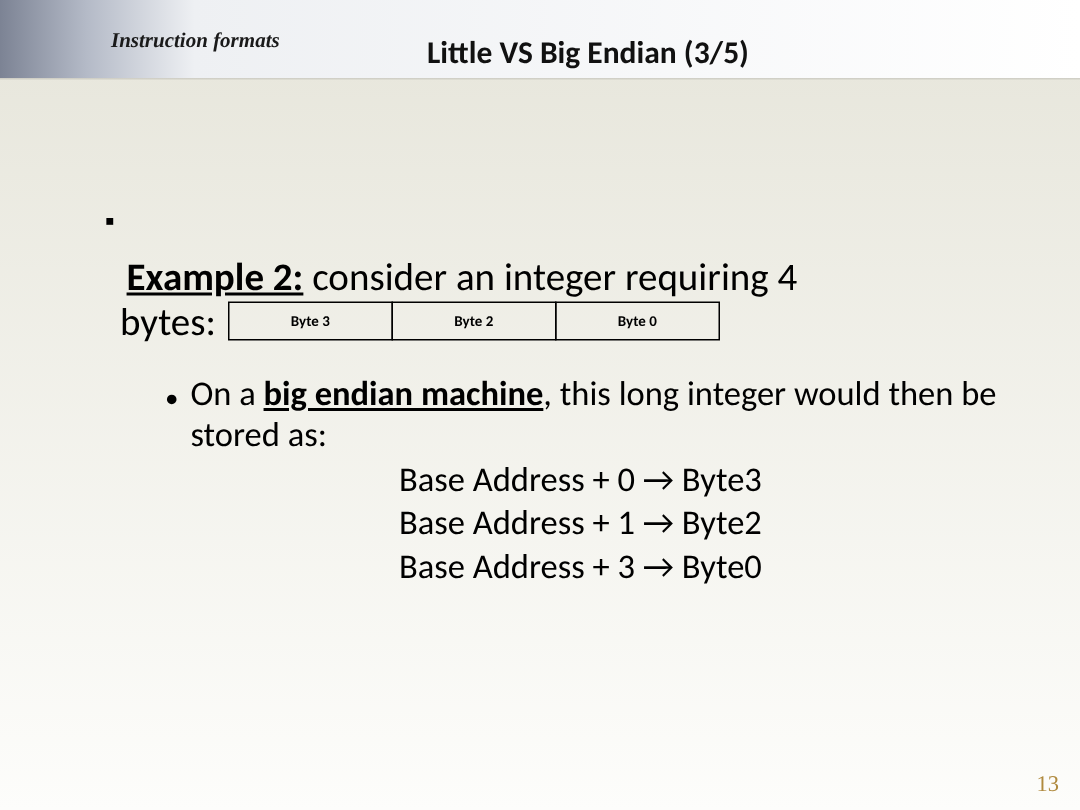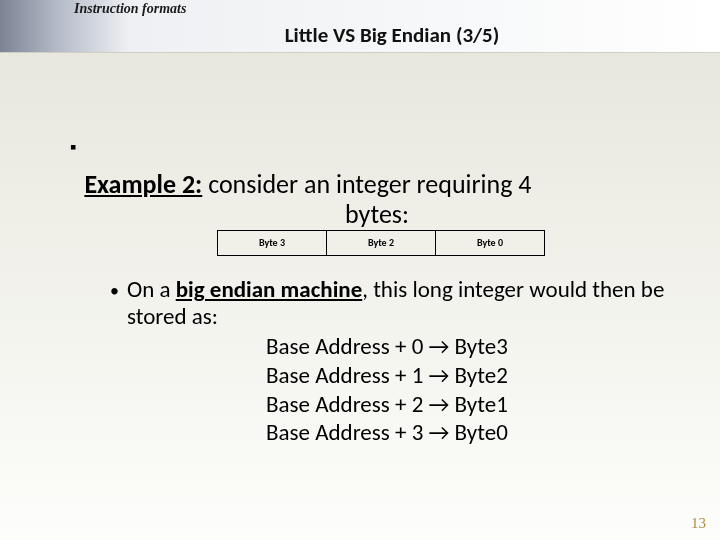--- a/index.html
+++ b/index.html
@@ -21,21 +21,21 @@
     position: absolute;
     top: 0;
     left: 0;
     right: 0;
     height: 52px;
     background: linear-gradient(to right, #7c8394 0%, #b4bac7 8%, #eef0f3 18%, #ffffff 100%);
     box-shadow: 0 1px 0 rgba(0,0,0,0.1);
   }
   .header-topic {
     position: absolute;
-    top: 1px;
+    top: 20px;
     left: 74px;
     font-style: italic;
     font-weight: bold;
     font-size: 14px;
     color: #1a1a1a;
     font-family: "Times New Roman", serif;
   }
   .header-title {
     position: absolute;
     top: 22px;
@@ -71,21 +71,20 @@
   }
   .ex-label {
     font-weight: bold;
     text-decoration: underline;
   }
   .line2-wrap {
     display: flex;
     align-items: center;
     margin-left: 10px;
     margin-top: -2px;
-    flex-direction: column;
   }
   .bytes-word {
     font-size: 26px;
     color: #000;
     margin-right: 8px;
   }
   .byte-table {
     display: flex;
   }
   .byte-cell {
@@ -171,21 +170,20 @@
     <div class="sub-bullet">
       <div class="sub-mark">•</div>
       <div class="sub-text">
         <span>On a </span><span class="bold-u">big endian machine</span><span>, this long integer would then be stored as:</span>
       </div>
     </div>
 
     <div class="addr-lines">
       <div class="addr-line">Base Address + 0 → Byte3</div>
       <div class="addr-line">Base Address + 1 → Byte2</div>
-      <div class="addr-line">Base Address + 2 → Byte1</div>
       <div class="addr-line">Base Address + 3 → Byte0</div>
     </div>
 
   </div>
 
   <div class="page-num">13</div>
 
 </div>
 
 </body></html>

